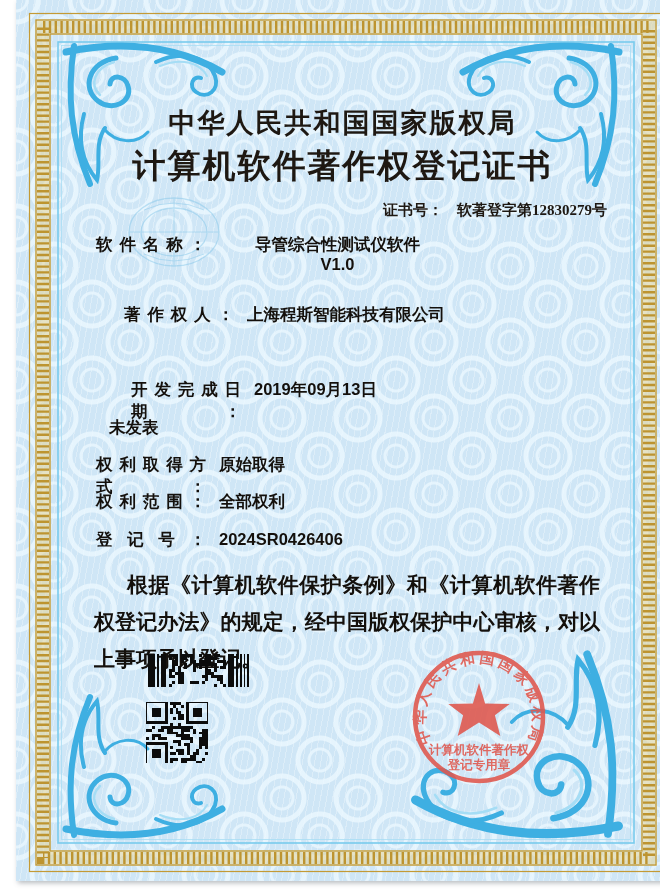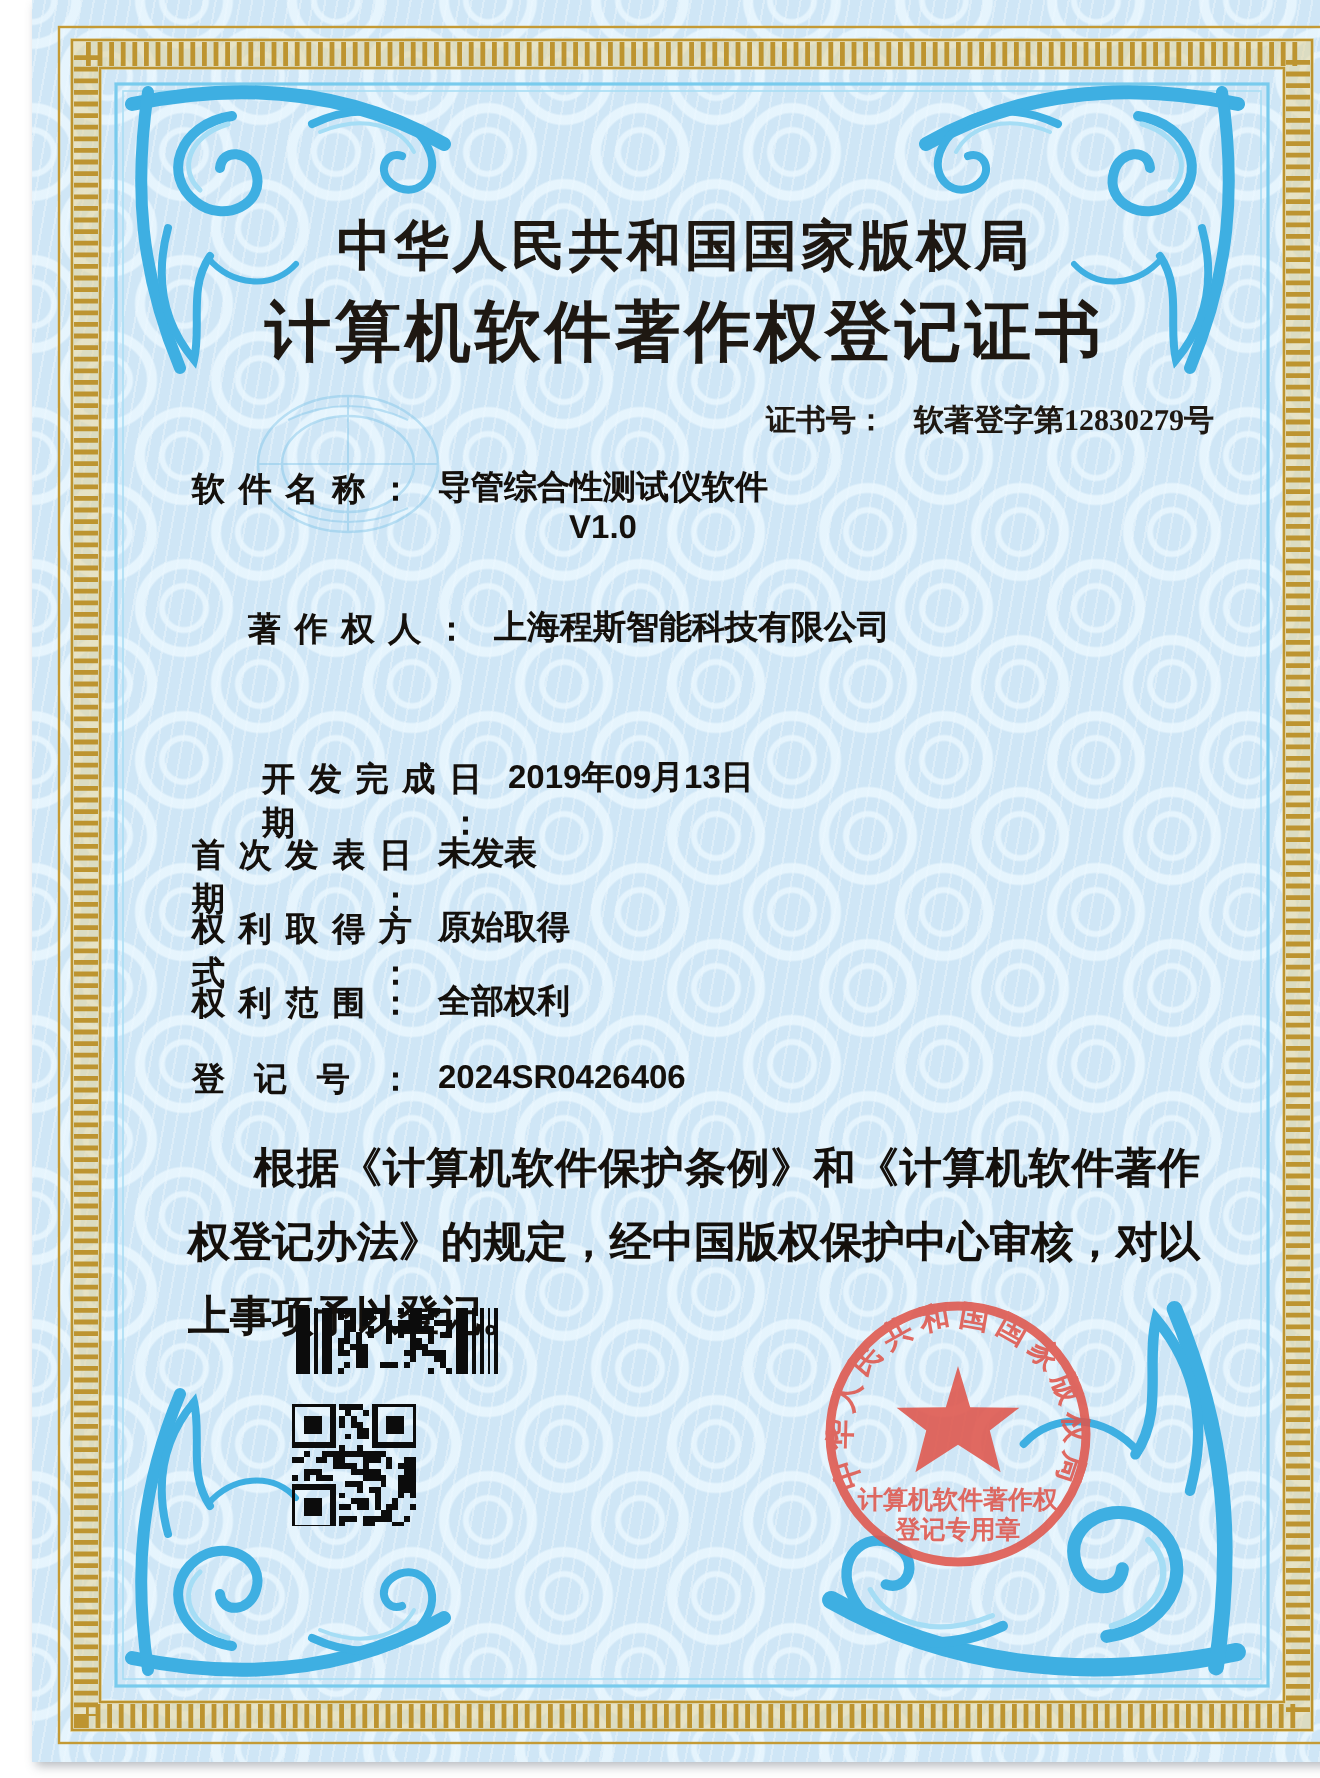--- a/index.html
+++ b/index.html
@@ -17,21 +17,21 @@
   }
   .frame{position:absolute;left:0;top:0;}
   .t-center{position:absolute;left:0;width:653px;text-align:center;color:#1e1812;}
   .authority{top:105px;font-family:"Liberation Serif",serif;font-size:27px;font-weight:700;letter-spacing:2px;}
   .main-title{top:144px;font-family:"Liberation Serif",serif;font-size:33px;font-weight:700;letter-spacing:2px;}
   .certno{position:absolute;top:201px;right:62px;font-family:"Liberation Serif",serif;font-size:15px;font-weight:700;color:#1e1812;}
   .certno .gap{display:inline-block;width:14px;}
   .frow{position:absolute;left:80px;color:#14100c;font-size:16.5px;font-weight:700;display:flex;align-items:flex-start;}
   .flabel{display:inline-block;width:110px;text-align:justify;text-align-last:justify;flex:none;}
   .fval{margin-left:13px;line-height:20px;text-align:center;}
-  .r1{top:234px;}.r2{top:304px;margin-left:28px;}.r3{top:379px;margin-left:35px;}.r4{top:417px;}.r5{top:454px;}.r6{top:491px;}.r7{top:529px;}
+  .r1{top:234px;gap:36px;}.r2{top:304px;margin-left:28px;}.r3{top:379px;margin-left:35px;}.r4{top:417px;}.r5{top:454px;}.r6{top:491px;}.r7{top:529px;}
   .statement{
     position:absolute;left:78px;top:566px;width:506px;
     color:#14100c;font-size:21px;font-weight:700;line-height:37px;
     text-align:justify;text-indent:33px;
   }
   .barcode{position:absolute;left:132px;top:654px;}
   .qrcode{position:absolute;left:130px;top:702px;}
   .seal{position:absolute;left:390px;top:648px;opacity:.88;}
   .issue-date{position:absolute;left:388px;top:776px;width:150px;text-align:center;
     font-family:"Liberation Serif",serif;font-size:18px;font-weight:700;letter-spacing:1px;color:#14100c;}
@@ -94,21 +94,20 @@
   </div>
   <div class="frow r2">
     <span class="flabel">著作权人：</span>
     <span class="fval">上海程斯智能科技有限公司</span>
   </div>
   <div class="frow r3">
     <span class="flabel">开发完成日期：</span>
     <span class="fval">2019年09月13日</span>
   </div>
   <div class="frow r4">
-    <span class="flabel">首次发表日期：</span>
     <span class="fval">未发表</span>
   </div>
   <div class="frow r5">
     <span class="flabel">权利取得方式：</span>
     <span class="fval">原始取得</span>
   </div>
   <div class="frow r6">
     <span class="flabel">权利范围：</span>
     <span class="fval">全部权利</span>
   </div>

